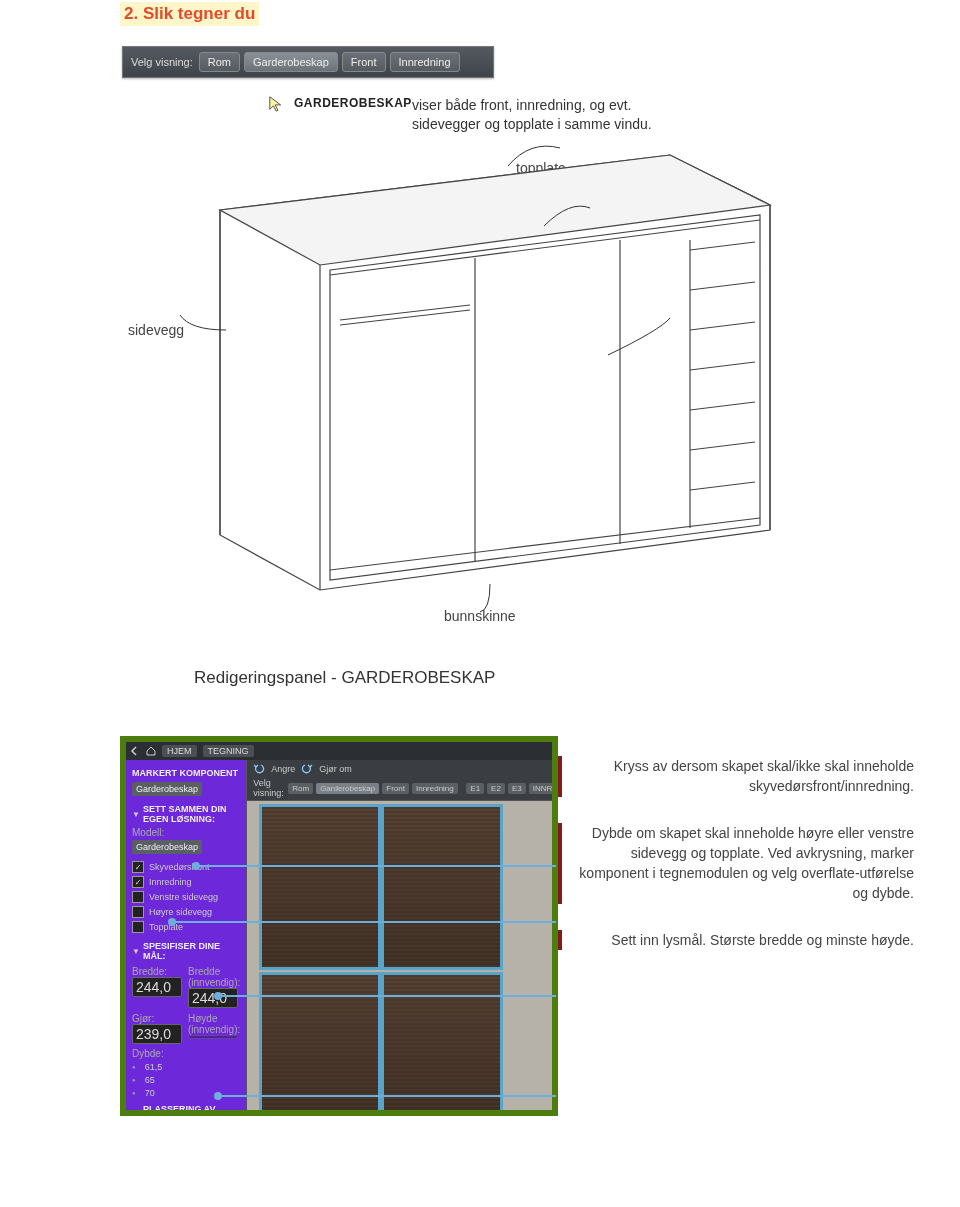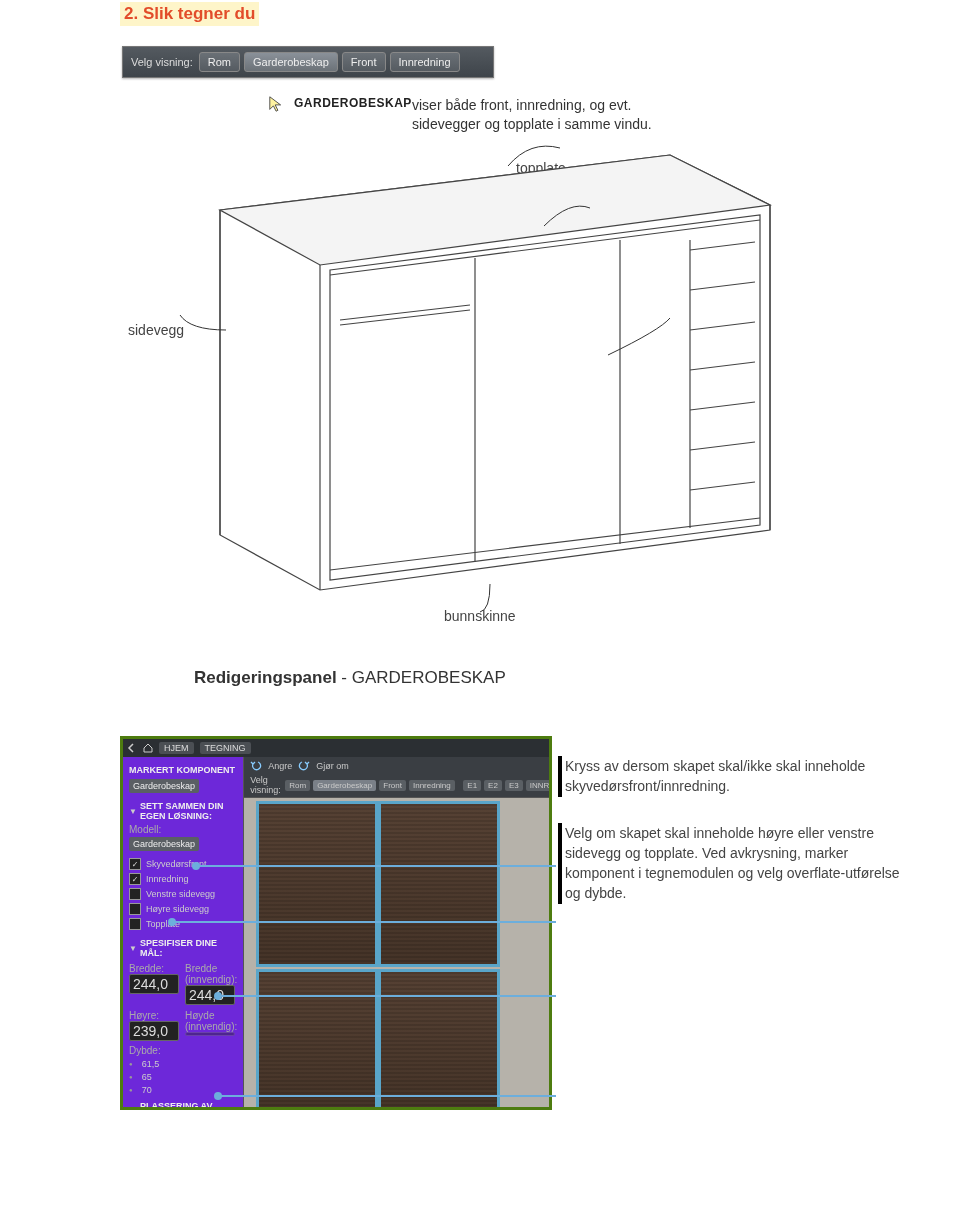--- a/index.html
+++ b/index.html
@@ -96,30 +96,30 @@
   .lbl-innred { left: 594px; top: 322px; }
   .lbl-bunn { left: 444px; top: 608px; }
   
   .section2 {
     position: absolute;
     left: 194px;
     top: 668px;
     font-size: 17px;
     color: #333;
   }
-  .section2 .bold { font-weight: 700; text-align: center; }
+  .section2 .bold { font-weight: 400; text-align: center; }
   
   .panel-shot {
     position: absolute;
     left: 120px;
     top: 736px;
     width: 426px;
     height: 368px;
     background: #3e4247;
-    border: 3px solid #4d7c0f;
+    border: 6px solid #4d7c0f;
     font-size: 10px;
     color: #c9c9c9;
     overflow: hidden;
   }
   .ps-top {
     height: 18px;
     background: #2b2f33;
     display: flex;
     align-items: center;
     padding-left: 4px;
@@ -226,23 +226,24 @@
   .callouts {
     position: absolute;
     left: 558px;
     top: 756px;
     width: 356px;
     font-size: 14px;
     line-height: 1.45;
     color: #444;
   }
   .co {
-    border-left: 4px solid #000000;
+    border-left: 4px solid #7f1d1d;
     padding-left: 3px;
     margin-bottom: 26px;
+    text-align: right;
   }
   
   .conn {
     position: absolute;
     height: 2px;
     background: #6caedc;
   }
   .conn-dot {
     position: absolute;
     width: 8px;
@@ -376,21 +377,21 @@
             <div class="ps-sub">Bredde:</div>
             <div class="ps-input">244,0</div>
           </div>
           <div>
             <div class="ps-sub">Bredde (innvendig):</div>
             <div class="ps-input">244,0</div>
           </div>
         </div>
         <div class="ps-inputrow">
           <div>
-            <div class="ps-sub">Høyre:</div>
+            <div class="ps-sub">Gjør:</div>
             <div class="ps-input">239,0</div>
           </div>
           <div>
             <div class="ps-sub">Høyde (innvendig):</div>
             <div class="ps-input" style="opacity:0.4"></div>
           </div>
         </div>
         <div class="ps-sub" style="margin-top:4px;">Dybde:</div>
         <div class="ps-line ps-bullet">61,5</div>
         <div class="ps-line ps-bullet">65</div>
@@ -439,15 +440,16 @@
   <div class="conn" style="left:196px;top:865px;width:360px;"></div>
   <div class="conn-dot" style="left:168px;top:918px;"></div>
   <div class="conn" style="left:172px;top:921px;width:384px;"></div>
   <div class="conn-dot" style="left:214px;top:992px;"></div>
   <div class="conn" style="left:218px;top:995px;width:338px;"></div>
   <div class="conn-dot" style="left:214px;top:1092px;"></div>
   <div class="conn" style="left:218px;top:1095px;width:338px;"></div>
 
   <div class="callouts">
     <div class="co">Kryss av dersom skapet skal/ikke skal inneholde skyvedørsfront/innredning.</div>
-    <div class="co">Velg om skapet skal inneholde høyre eller venstre sidevegg og topplate. Ved avkrysning, marker komponent i tegnemodulen og velg overflate-utførelse og dybde.</div>
+    <div class="co">Dybde om skapet skal inneholde høyre eller venstre sidevegg og topplate. Ved avkrysning, marker komponent i tegnemodulen og velg overflate-utførelse og dybde.</div>
+    <div class="co">Sett inn lysmål. Største bredde og minste høyde.</div>
   </div>
 </div>
 
 </body></html>

